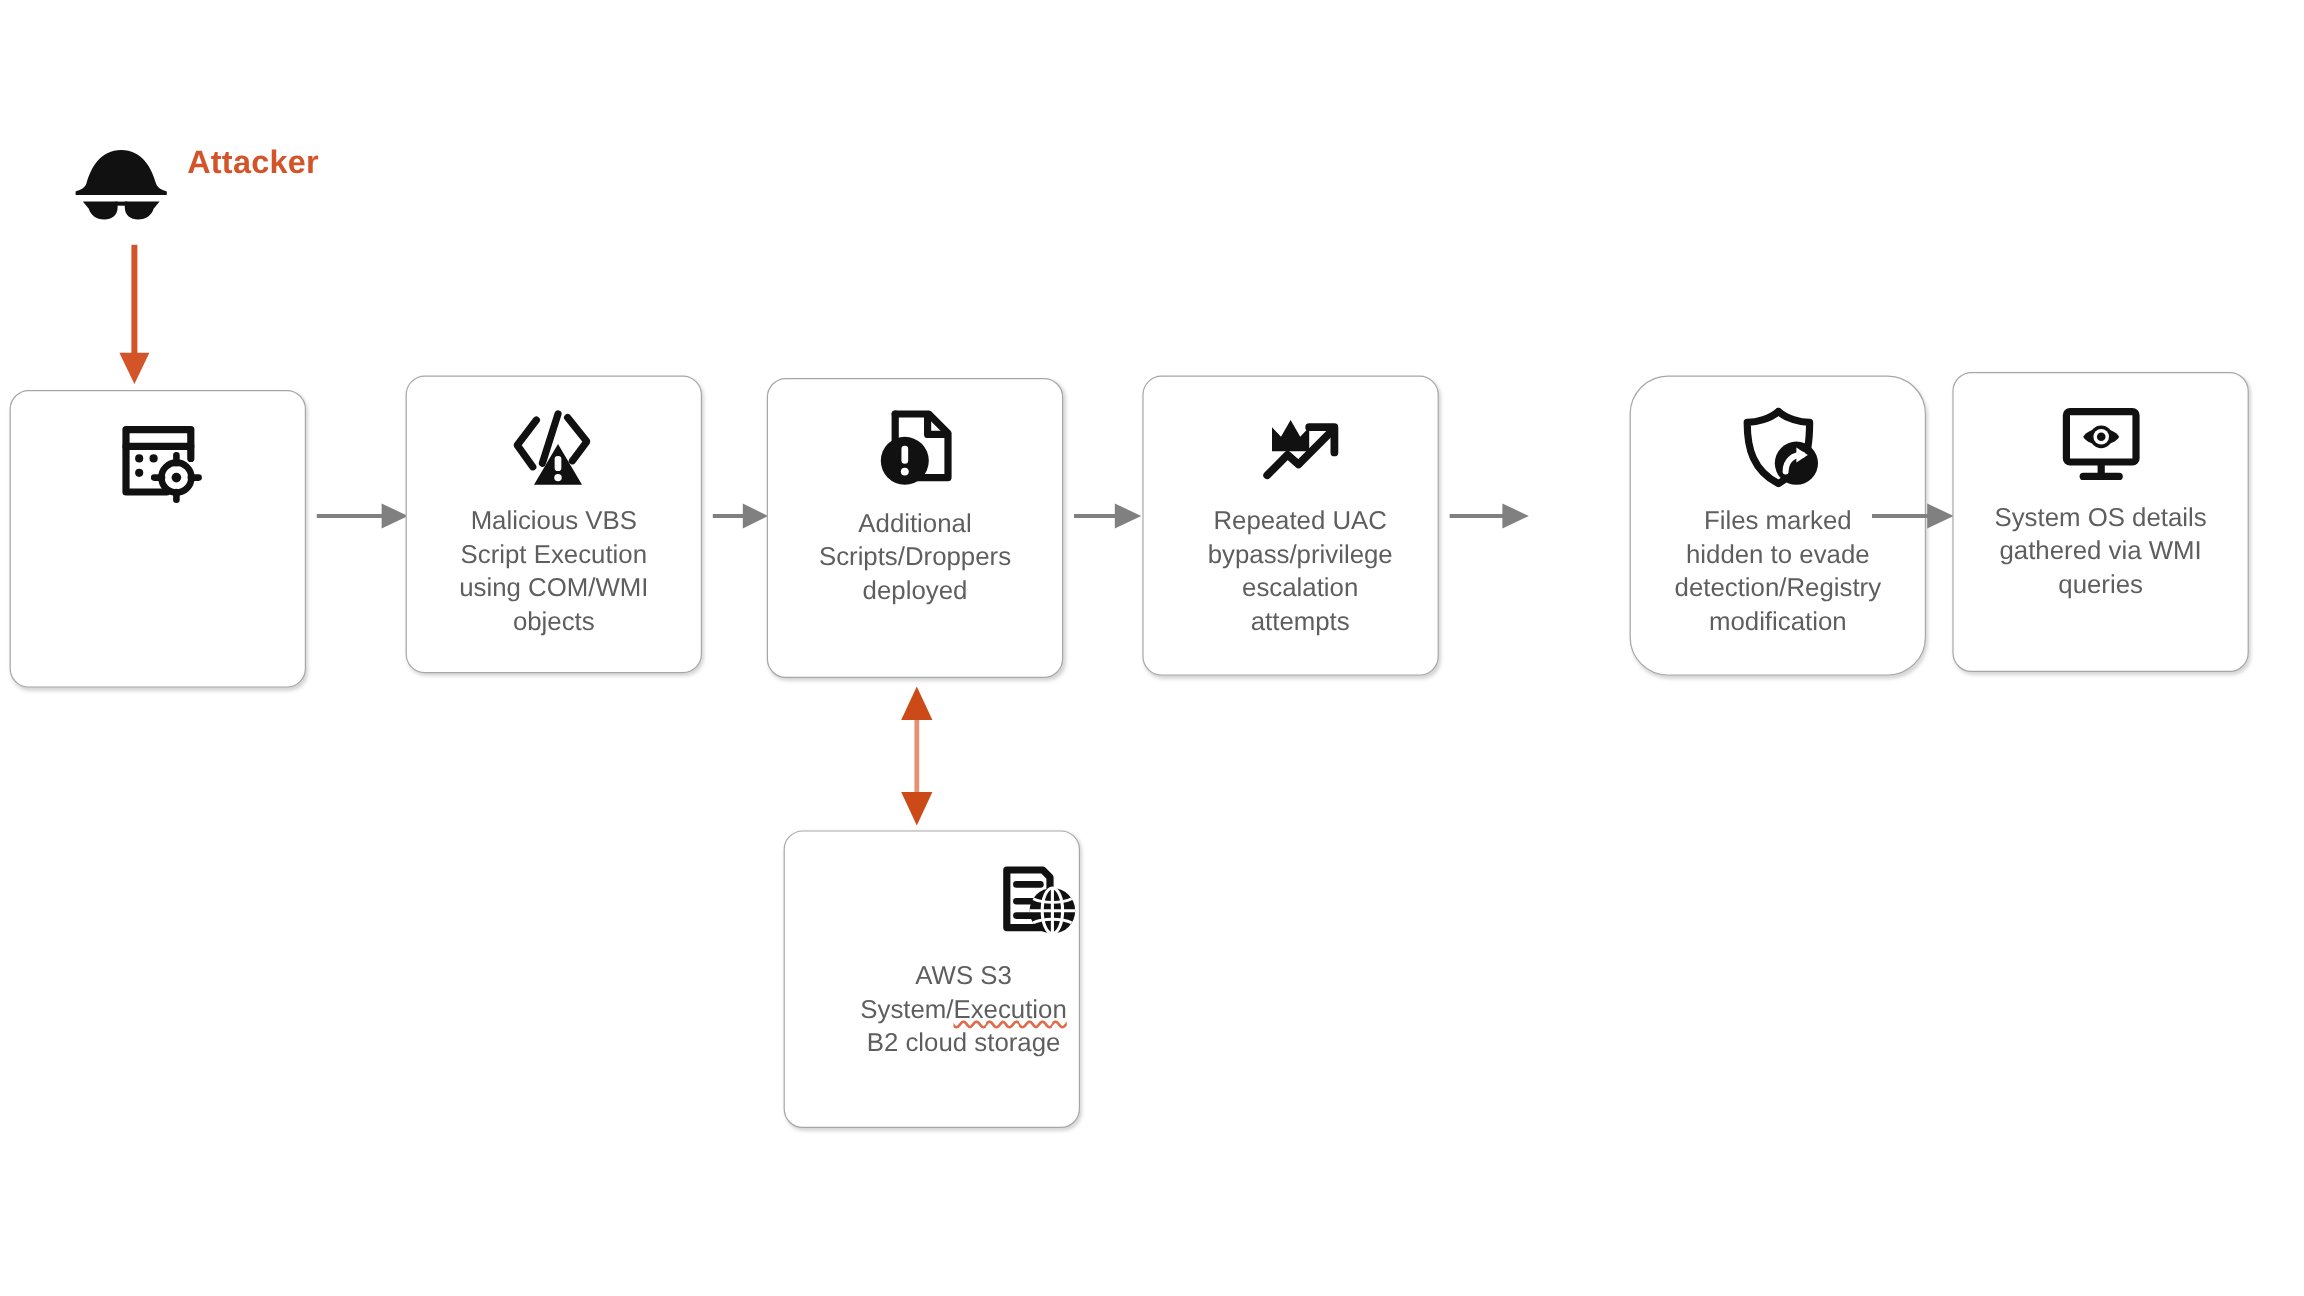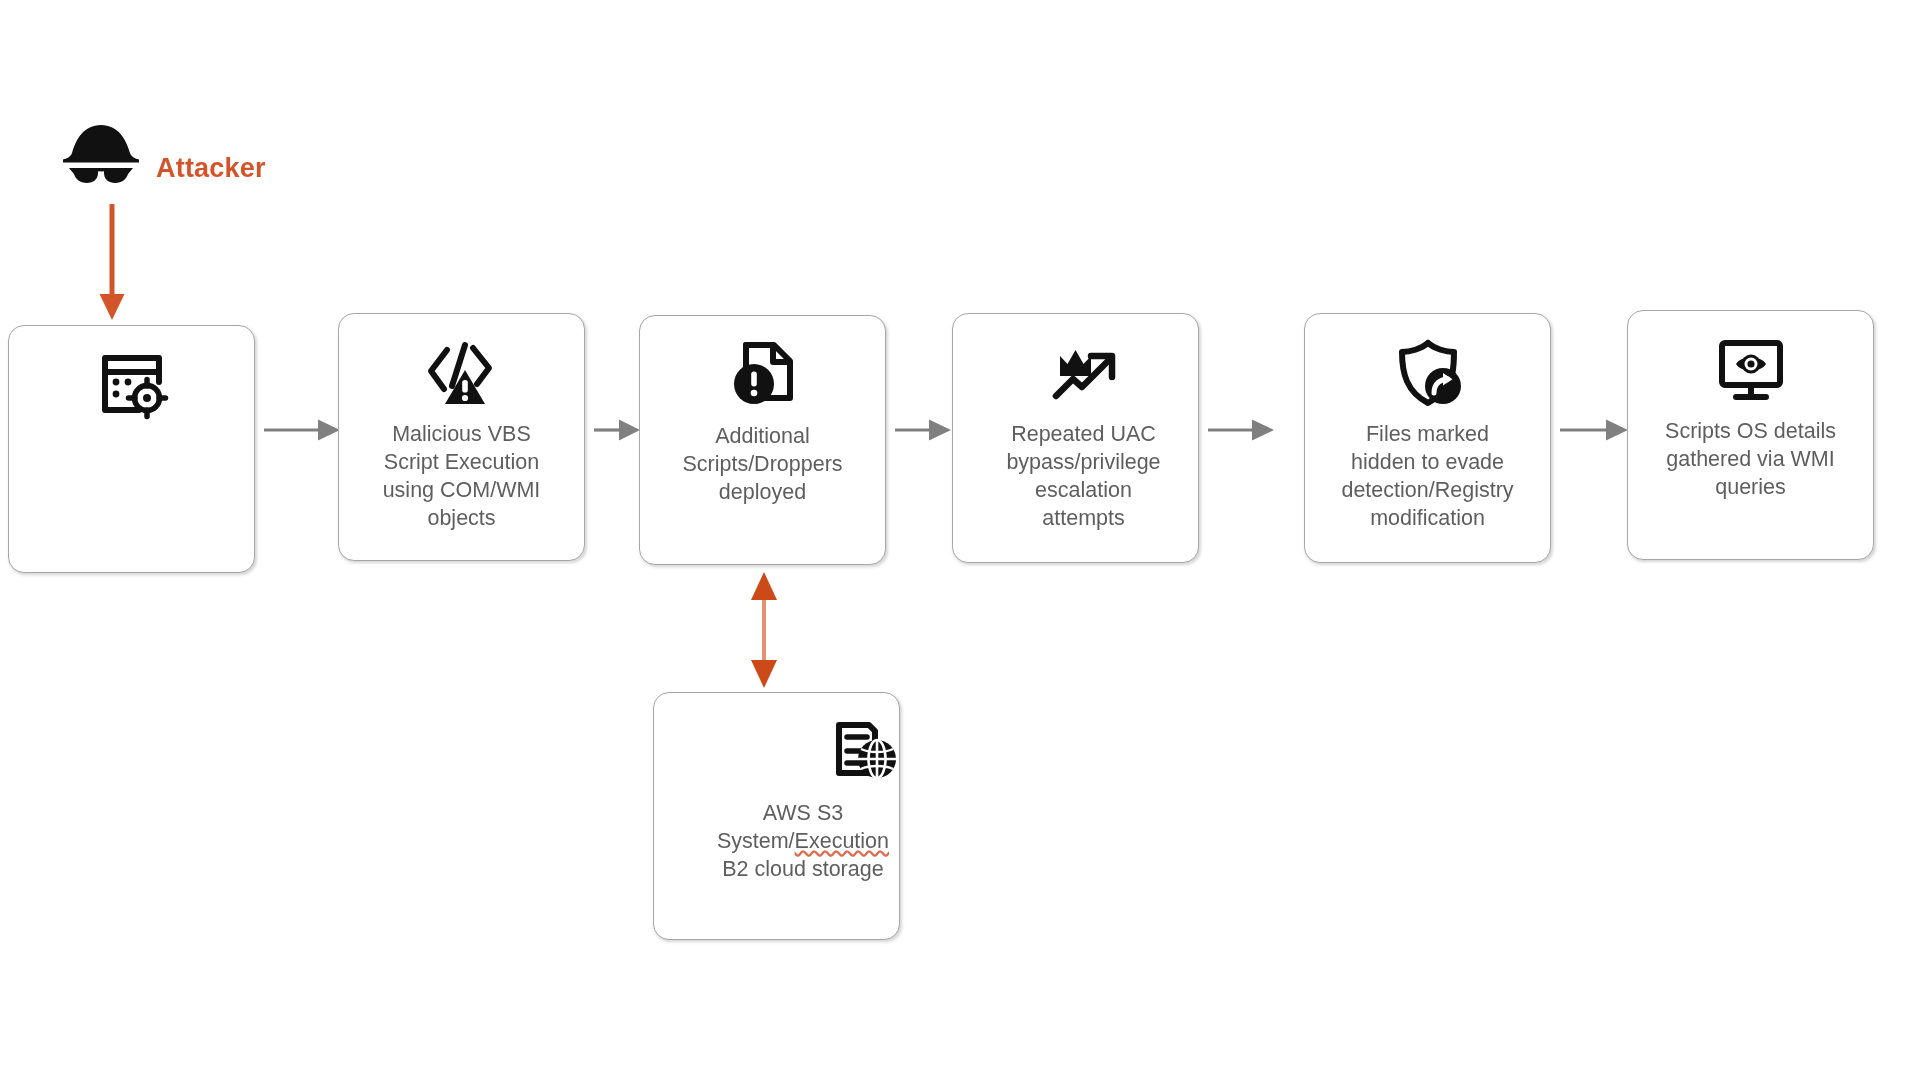--- a/index.html
+++ b/index.html
@@ -21,21 +21,21 @@
     height: 1080px;
     background: #ffffff;
   }
 
   
   .actor {
     position: absolute;
     left: 60px;
     top: 122px;
     display: flex;
-    align-items: flex-end;
+    align-items: flex-start;
     gap: 14px;
   }
   .actor-icon {
     width: 82px;
     height: 62px;
     display: block;
   }
   .actor-label {
     font-size: 27px;
     font-weight: bold;
@@ -198,21 +198,21 @@
 attempts</div>
   </div>
 
   <div class="conn" style="left:1208px; top:418px;">
     <svg width="68" height="24" viewBox="0 0 68 24">
       <line x1="0" y1="12" x2="48" y2="12" stroke="#808080" stroke-width="3.2"></line>
       <path d="M66 12 L44 1.5 L44 22.5 Z" fill="#808080"></path>
     </svg>
   </div>
 
-  <div class="node" style="left:1304px; top:313px; width:247px; height:250px;">
+  <div class="node" style="left:1358px; top:313px; width:247px; height:250px;border-radius:32px;">
     <span>
       <svg class="node-icon" viewBox="0 0 74 74" aria-hidden="true">
         <path d="M37 7 C30 13 19 16 11 16 C11 38 16 56 37 67 C45 62.5 50.5 56.5 54.5 49" fill="none" stroke="#111111" stroke-width="6" stroke-linecap="round" stroke-linejoin="round"></path>
         <path d="M37 7 C44 13 55 16 63 16 C63 24 62.5 31 61.5 37" fill="none" stroke="#111111" stroke-width="6" stroke-linecap="round" stroke-linejoin="round"></path>
         <circle cx="52" cy="50" r="18" fill="#111111"></circle>
         <path d="M43 57 C43 47 50 43 57 43" fill="none" stroke="#ffffff" stroke-width="5" stroke-linecap="round"></path>
         <path d="M52 37 L61.5 43.2 L52 49.5 Z" fill="#ffffff"></path>
       </svg>
     </span>
     <div class="node-label">Files marked
@@ -233,21 +233,21 @@
       <svg class="node-icon" viewBox="0 0 74 74" aria-hidden="true">
         <rect x="8" y="10" width="58" height="42" rx="3" fill="none" stroke="#111111" stroke-width="6"></rect>
         <path d="M37 52 L37 62" fill="none" stroke="#111111" stroke-width="6"></path>
         <path d="M22 64 L52 64" fill="none" stroke="#111111" stroke-width="6" stroke-linecap="round"></path>
         <path d="M22 31 C27 22 47 22 52 31 C47 40 27 40 22 31 Z" fill="#111111"></path>
         <circle cx="37" cy="31" r="9.5" fill="#111111"></circle>
         <circle cx="37" cy="31" r="6.5" fill="#ffffff"></circle>
         <circle cx="37" cy="31" r="3.6" fill="#111111"></circle>
       </svg>
     </span>
-    <div class="node-label">Scripts OS details
+    <div class="node-label">System OS details
 gathered via WMI
 queries</div>
   </div>
 
   <div class="conn" style="left:746px; top:570px;">
     <svg width="36" height="120" viewBox="0 0 36 120">
       <line x1="18" y1="18" x2="18" y2="102" stroke="#E59070" stroke-width="4"></line>
       <path d="M18 2 L5 30 L31 30 Z" fill="#CC4A18"></path>
       <path d="M18 118 L5 90 L31 90 Z" fill="#CC4A18"></path>
     </svg>

